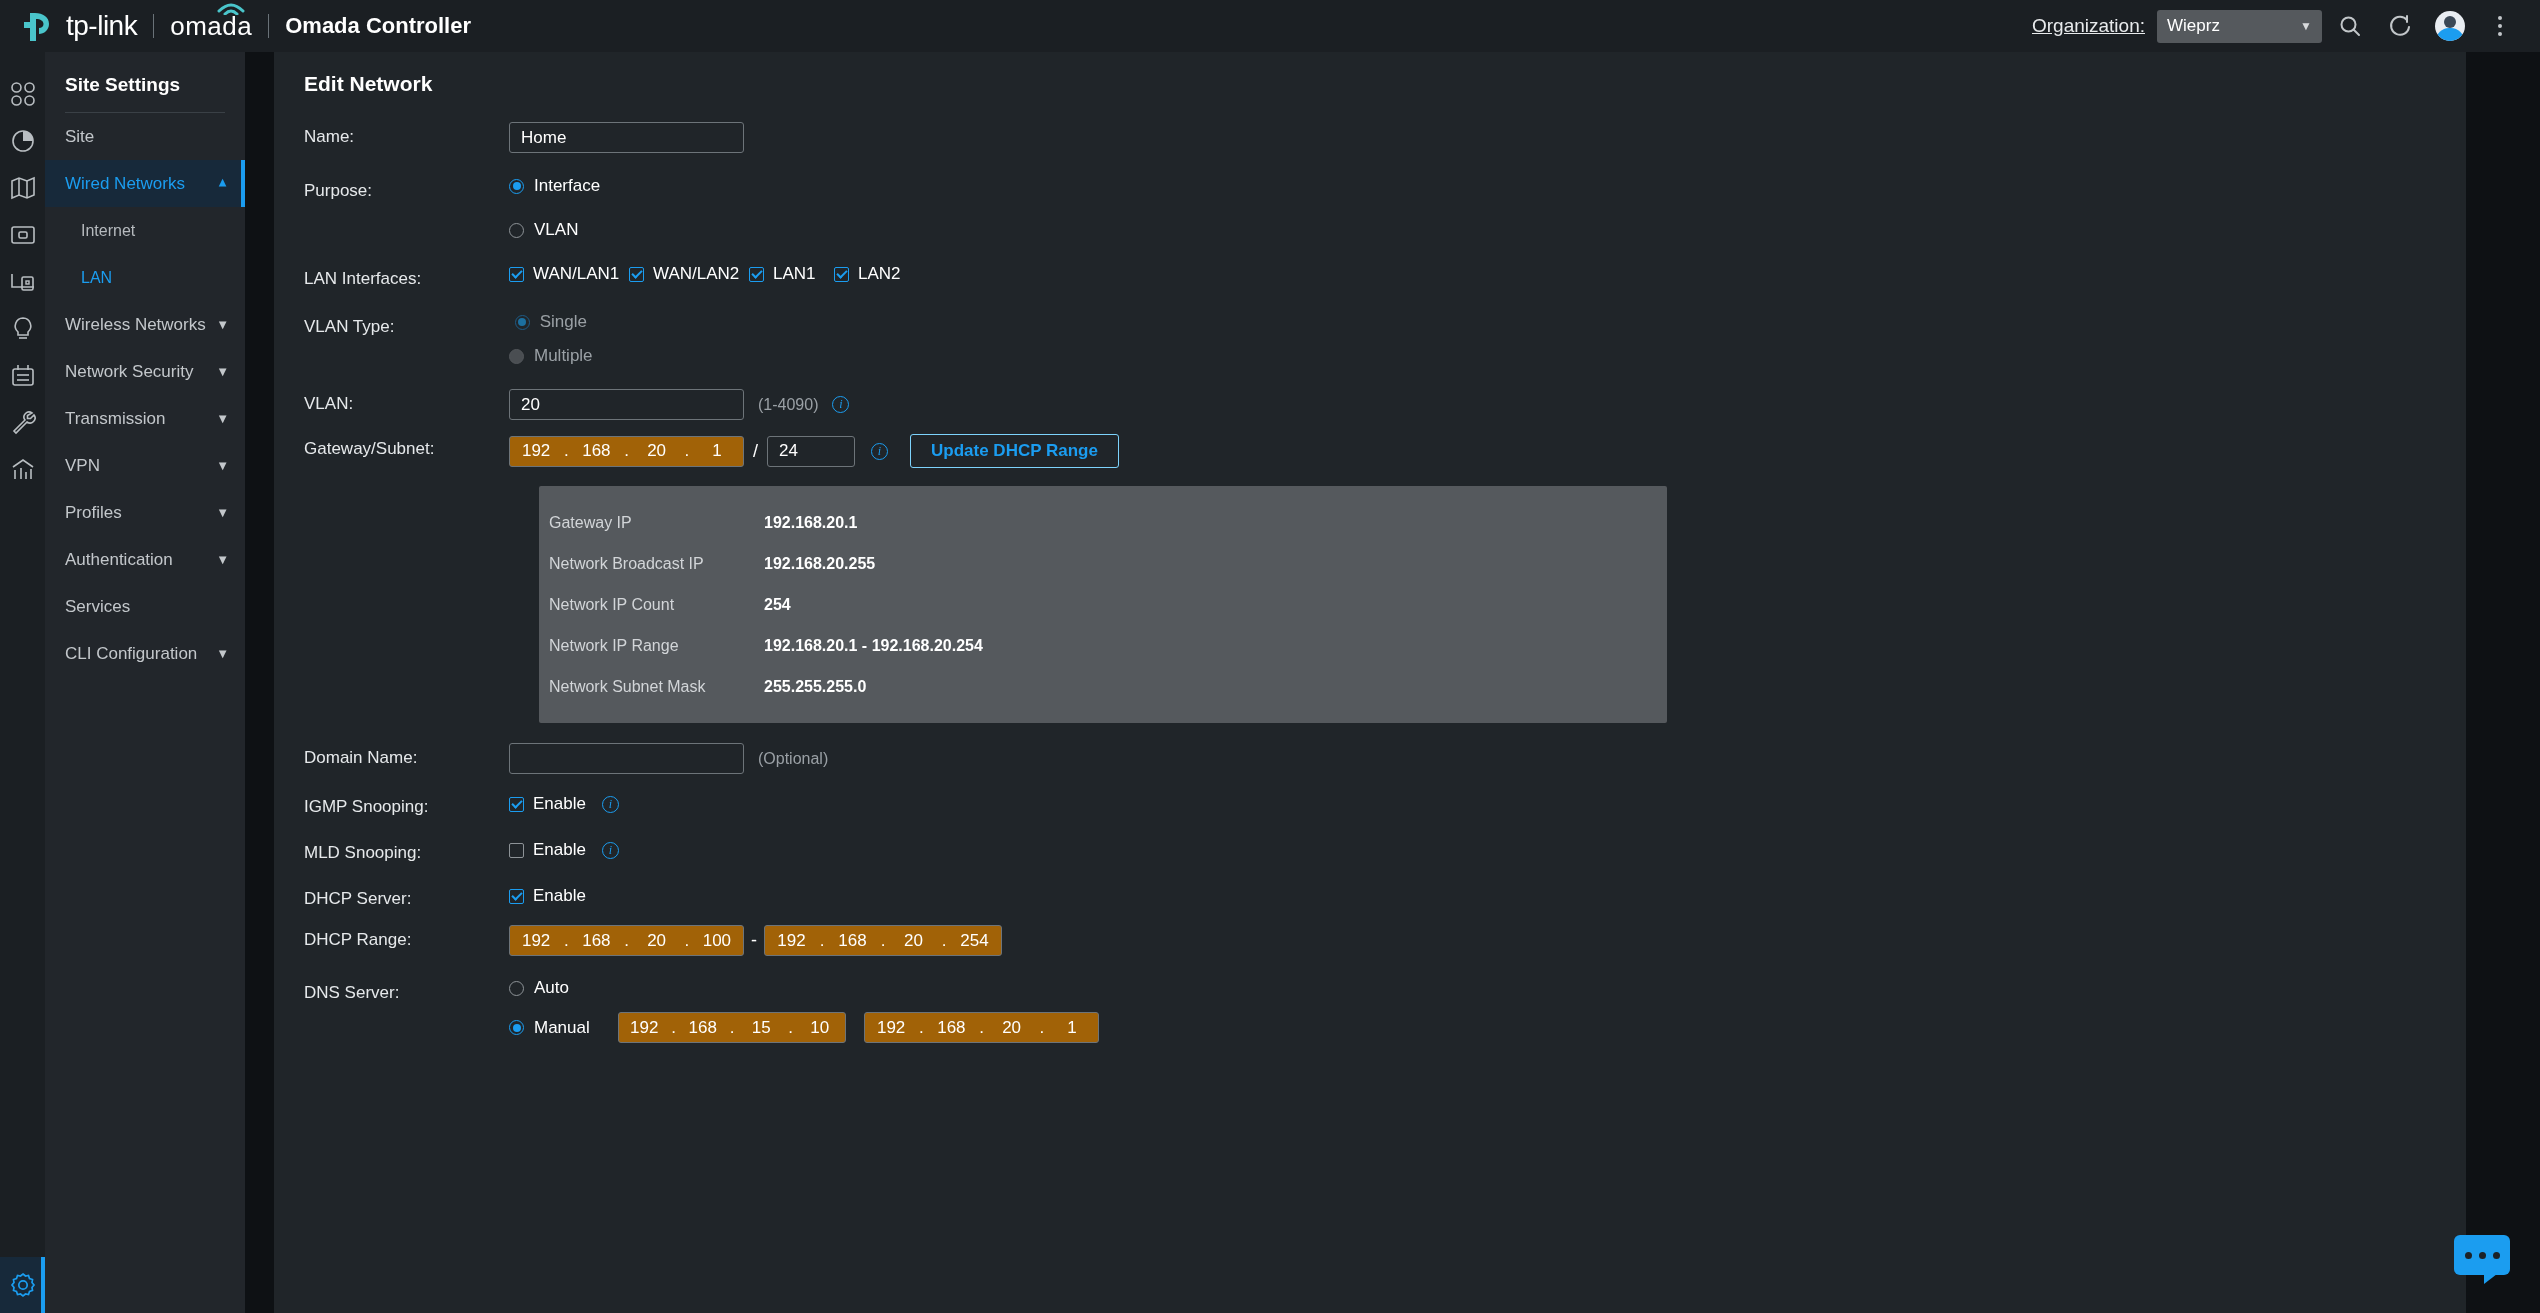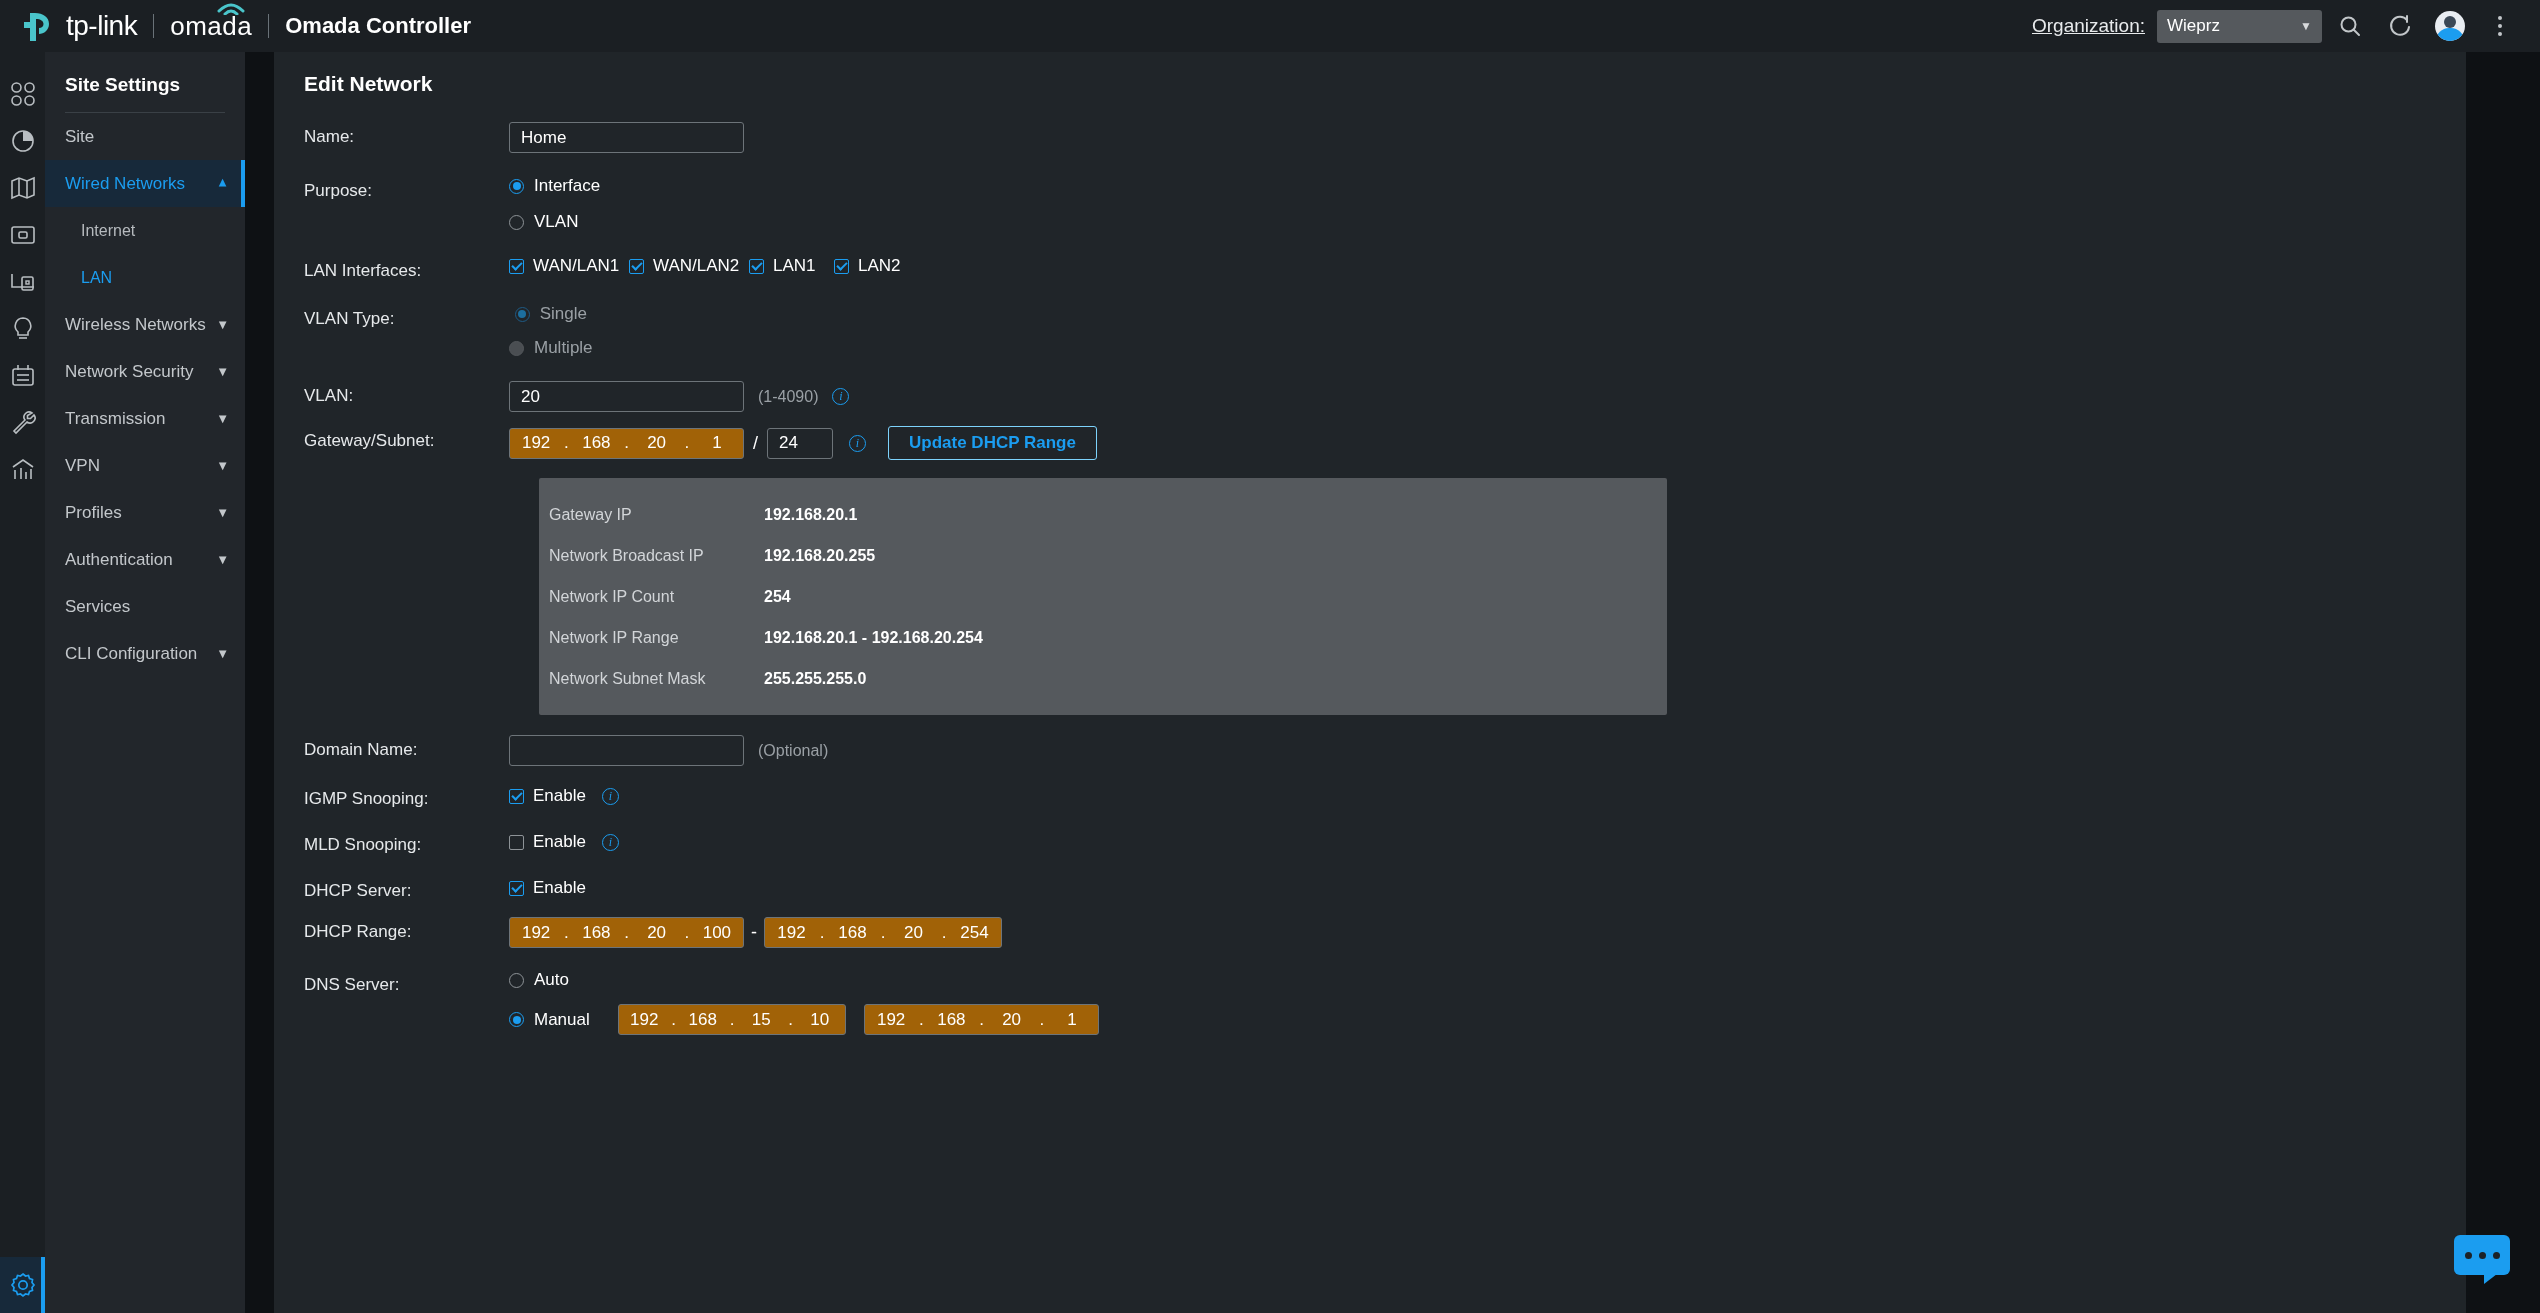--- a/index.html
+++ b/index.html
@@ -128,21 +128,21 @@
   .fctl { display: flex; align-items: center; flex-wrap: wrap; }
 
   .inp {
     height: 31px; background: #202529; border: 1px solid #6d7479;
     border-radius: 3px; color: #ffffff; font-size: 17px;
     display: flex; align-items: center; padding: 0 11px;
   }
   .inp.w-name { width: 235px; }
   .inp.w-vlan { width: 235px; }
   .inp.w-domain { width: 235px; }
-  .inp.w-mask { width: 66px; }
+  .inp.w-mask { width: 88px; }
 
   
   .ipbox {
     height: 31px; border: 1px solid #6d7479; border-radius: 3px;
     display: flex; align-items: center; justify-content: space-around;
     color: #ffffff; font-size: 17px; background: #a16207;
   }
   .ipbox.w235 { width: 235px; }
   .ipbox.w228 { width: 228px; }
   .ipbox.w238 { width: 238px; }
@@ -404,21 +404,21 @@
 
   <div class="frow" style="margin-top:26px">
     <div class="flabel">Name:</div>
     <div class="fctl">
       <div class="inp w-name">Home</div>
     </div>
   </div>
 
   <div class="frow" style="margin-top:23px">
     <div class="flabel">Purpose:</div>
-    <div class="fctl" style="flex-direction:column;align-items:flex-start;gap:16px">
+    <div class="fctl" style="flex-direction:column;align-items:flex-start;gap:24px">
       <div style="display:flex;align-items:center">
         <span class="radio on"></span>
         <span class="rlabel">Interface</span>
       </div>
       <div style="display:flex;align-items:center">
         <span class="radio"></span>
         <span class="rlabel">VLAN</span>
       </div>
     </div>
   </div>

